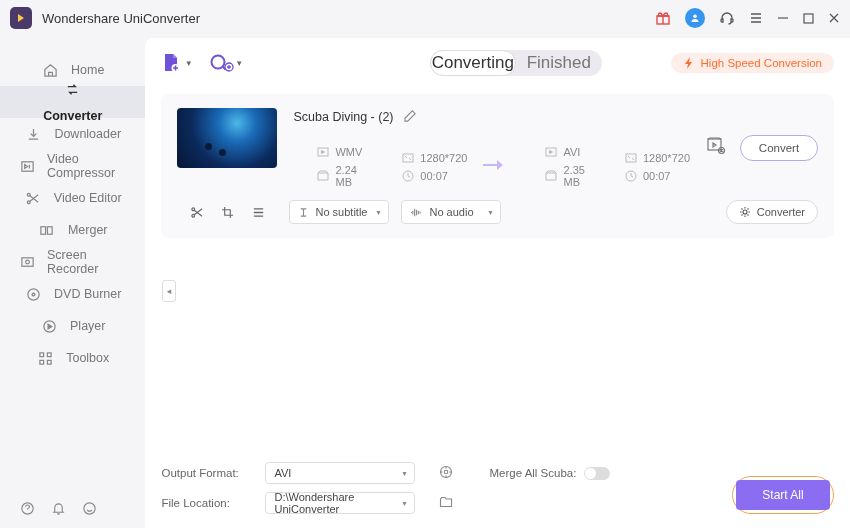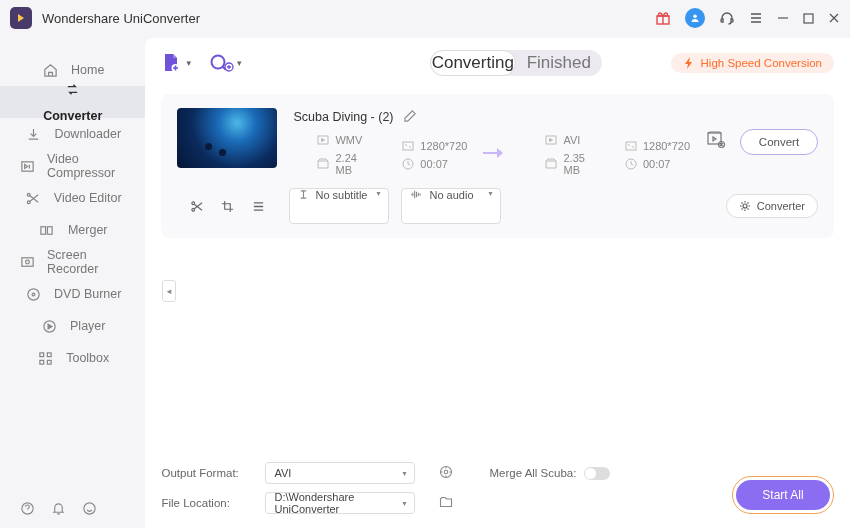--- a/index.html
+++ b/index.html
@@ -35,56 +35,56 @@
 
 .hs { background: #fdeee9; color: #ff6d2b; font-size: 11.5px; padding: 4px 12px; border-radius: 12px; display: flex; align-items: center; gap: 6px; margin-left: auto; cursor: pointer; }
 
 .list { flex: 1; padding: 6px 16px; overflow: auto; }
 .card { background: #f9f9fb; border-radius: 8px; padding: 14px 16px; }
 .row1 { display: flex; gap: 16px; }
 .thumb { width: 100px; height: 60px; border-radius: 4px; background: radial-gradient(circle at 60% 25%, #4db8e8 0%, #1a6bb8 25%, #0b2a5c 60%, #061635 100%); position: relative; }
 .thumb::after { content: ''; position: absolute; left: 28px; bottom: 18px; width: 7px; height: 7px; background: #0a1a3a; border-radius: 50%; box-shadow: 14px 6px 0 0 #0a1a3a; }
 
 .info { flex: 1; }
-.fname-row { display: flex; align-items: center; gap: 10px; margin-bottom: 8px; }
+.fname-row { display: flex; align-items: center; gap: 10px; margin-bottom: 20px; }
 .fname { font-size: 12.5px; color: #333; }
 .edit-ico { color: #888; cursor: pointer; }
 
 .specs { display: flex; align-items: center; gap: 16px; }
 .spec-col { display: flex; flex-direction: column; gap: 6px; }
 .spec { display: flex; align-items: center; gap: 6px; font-size: 11px; color: #888; min-width: 62px; padding-left: 24px; }
 .spec svg { flex-shrink: 0; }
 .arrow { color: #c9b6f5; }
 
 .card-right { display: flex; align-items: center; gap: 14px; }
 .preset-ico { color: #777; cursor: pointer; }
 .convert-btn { width: 78px; height: 26px; border: 1px solid #bba8e6; border-radius: 13px; background: #fff; color: #555; font-size: 11.5px; display: flex; align-items: center; justify-content: center; cursor: pointer; }
 
 .row2 { display: flex; align-items: center; gap: 12px; margin-top: 12px; }
 .mini-icons { display: flex; gap: 18px; width: 100px; justify-content: center; }
 .mini-icons span { color: #666; cursor: pointer; display: flex; align-items: center; }
-.sel { height: 36px; border: 1px solid #ddd; border-radius: 4px; background: #fff; padding: 0 8px; display: flex; align-items: flex-start; gap: 6px; font-size: 11px; color: #555; cursor: pointer; }
+.sel { height: 24px; border: 1px solid #ddd; border-radius: 4px; background: #fff; padding: 0 8px; display: flex; align-items: center; gap: 6px; font-size: 11px; color: #555; cursor: pointer; }
 .sel .chev { margin-left: auto; font-size: 8px; color: #888; }
 .sel.sub { width: 100px; }
 .sel.aud { width: 100px; }
 .settings-pill { margin-left: auto; height: 24px; padding: 0 12px; border: 1px solid #ddd; border-radius: 12px; background: #fff; display: flex; align-items: center; gap: 6px; font-size: 11px; color: #555; cursor: pointer; }
 
 .bottom { padding: 8px 16px 14px; display: flex; align-items: flex-end; }
 .bottom-left { flex: 1; display: flex; flex-direction: column; gap: 8px; }
 .b-row { display: flex; align-items: center; gap: 24px; font-size: 11.5px; color: #666; }
 .b-label { width: 80px; }
 .b-sel { width: 150px; height: 22px; border: 1px solid #ddd; border-radius: 4px; background: #fff; padding: 0 8px; display: flex; align-items: center; font-size: 11px; color: #444; cursor: pointer; }
 .b-sel .chev { margin-left: auto; font-size: 8px; color: #888; }
 .b-ico { color: #888; cursor: pointer; }
 .merge { display: flex; align-items: center; gap: 8px; font-size: 11.5px; color: #666; margin-left: 12px; }
 .toggle { width: 26px; height: 13px; border-radius: 7px; background: #ddd; position: relative; cursor: pointer; }
 .toggle::after { content: ''; width: 11px; height: 11px; background: #fff; border-radius: 50%; position: absolute; top: 1px; left: 1px; }
 
 .start-wrap { border: 1.5px solid #f5a155; border-radius: 19px; padding: 3px; }
-.start-all { width: 94px; height: 30px; background: #8b6df2; color: #fff; border-radius: 15px; display: flex; align-items: center; justify-content: center; font-size: 12px; cursor: pointer; }
+.start-all { width: 94px; height: 30px; background: #8b6df2; color: #fff; border-radius: 4px; display: flex; align-items: center; justify-content: center; font-size: 12px; cursor: pointer; }
 </style>
 </head>
 <body>
 
 <div class="titlebar">
   <div class="logo">
     <svg width="12" height="12" viewBox="0 0 12 12">
         <path d="M3 2 L9 6 L3 10 Z" fill="#f9c646"></path>
       </svg>
   </div>

